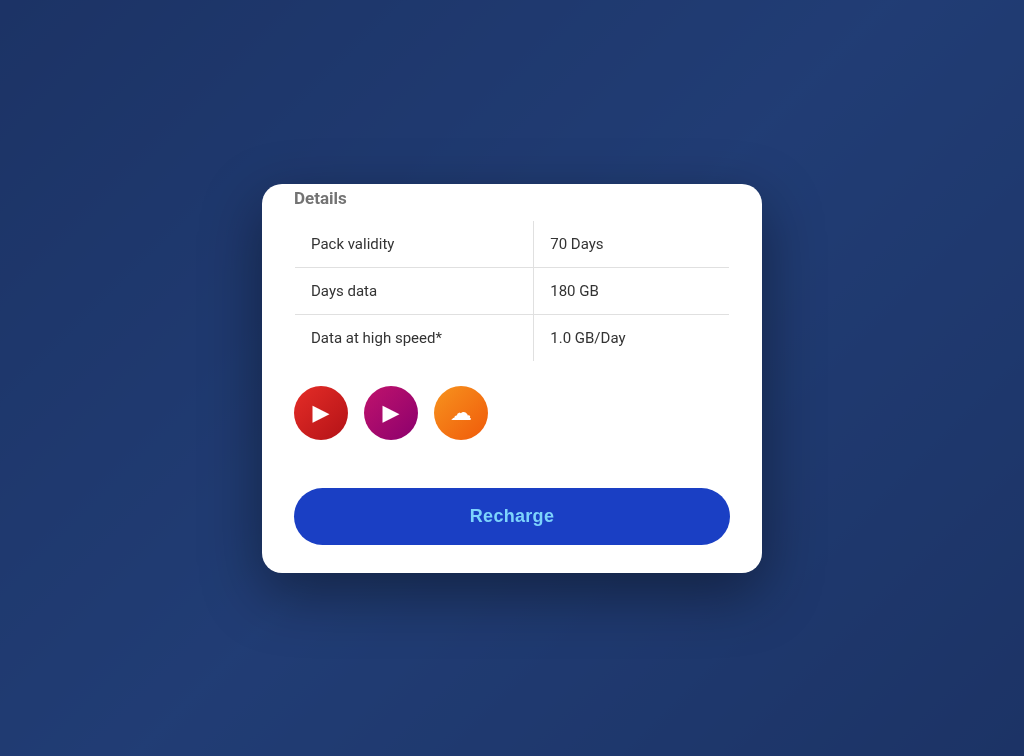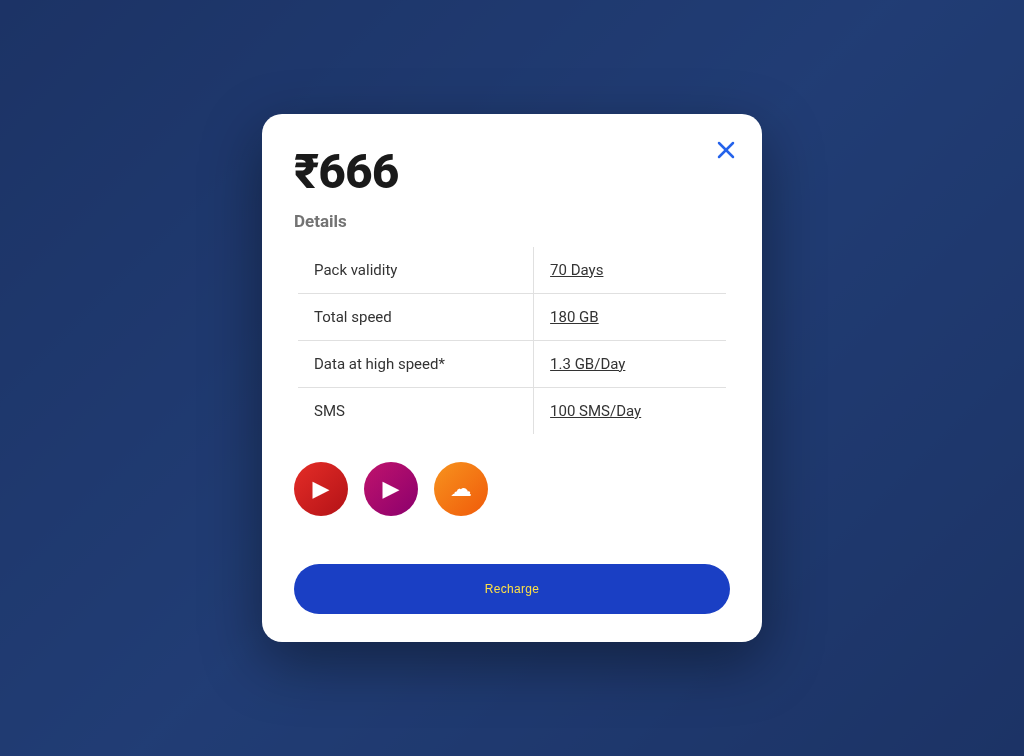--- a/index.html
+++ b/index.html
@@ -100,21 +100,21 @@
       font-size: 17px;
       font-weight: 700;
       color: #737373;
       margin-bottom: 12px;
       margin-top: 4px;
     }
 
     .details-table {
       width: 100%;
       border-collapse: collapse;
-      border: 4px solid #14532d;
+      border: 1px solid #14532d;
       border-radius: 8px;
       overflow: hidden;
       margin-bottom: 24px;
     }
 
     .details-table tr {
       border-bottom: 1px solid #e0e0e0;
     }
 
     .details-table tr:last-child {
@@ -131,21 +131,20 @@
     .details-table td:first-child {
       width: 55%;
       color: #333333;
       border-right: 1px solid #e0e0e0;
       background: #fff;
     }
 
     .details-table td:last-child {
       color: #333333;
       background: #fff;
-      text-decoration: underline;
     }
 
     .subscriptions-section {
       margin-bottom: 16px;
     }
 
     .subscription-icons {
       display: flex;
       gap: 16px;
       align-items: center;
@@ -170,74 +169,61 @@
 
     .modal-footer {
       padding: 16px 32px 28px 32px;
       flex-shrink: 0;
     }
 
     .recharge-btn {
       width: 100%;
       padding: 18px;
       background: #1a3fc4;
-      color: #fde047;
+      color: #7dd3fc;
       border: none;
       border-radius: 50px;
-      font-size: 12px;
-      font-weight: 400;
+      font-size: 18px;
+      font-weight: 700;
       cursor: pointer;
       letter-spacing: 0.3px;
       transition: background 0.2s;
     }
 
     
     .x-icon {
       display: block;
     }
   </style>
 </head>
 <body>
 
 <div class="bg-content"></div>
 <div class="bg-overlay">
 
   <div class="modal">
 
-    <div class="modal-header">
-      <div class="price">₹666</div>
-      <button class="close-btn">
-        <svg class="x-icon" width="20" height="20" viewBox="0 0 20 20" fill="none" xmlns="http://www.w3.org/2000/svg">
-          <line x1="3" y1="3" x2="17" y2="17" stroke="#2563eb" stroke-width="2.5" stroke-linecap="round"></line>
-          <line x1="17" y1="3" x2="3" y2="17" stroke="#2563eb" stroke-width="2.5" stroke-linecap="round"></line>
-        </svg>
-      </button>
-    </div>
 
     <div class="modal-scrollable">
 
       <div class="section-title">Details</div>
 
       <table class="details-table">
         <tbody id="details-tbody">
             <tr>
       <td>Pack validity</td>
       <td>70 Days</td>
     </tr>
             <tr>
-      <td>Total speed</td>
+      <td>Days data</td>
       <td>180 GB</td>
     </tr>
             <tr>
       <td>Data at high speed*</td>
-      <td>1.3 GB/Day</td>
-    </tr>
-            <tr>
-      <td>SMS</td>
-      <td>100 SMS/Day</td>
+      <td>1.0 GB/Day</td>
     </tr>
           </tbody>
       </table>
 
       <div class="subscriptions-section">
         <div class="subscription-icons" id="sub-icons">
             <div class="sub-icon sub-icon-youtube">▶</div>
             <div class="sub-icon sub-icon-video">▶</div>
             <div class="sub-icon sub-icon-cloud">☁</div>
           </div>

